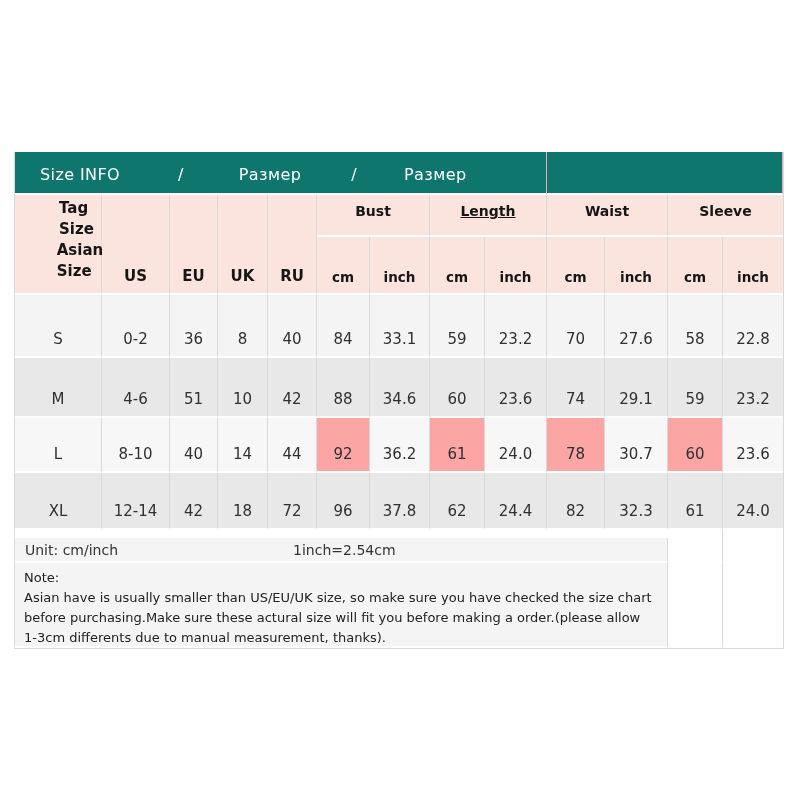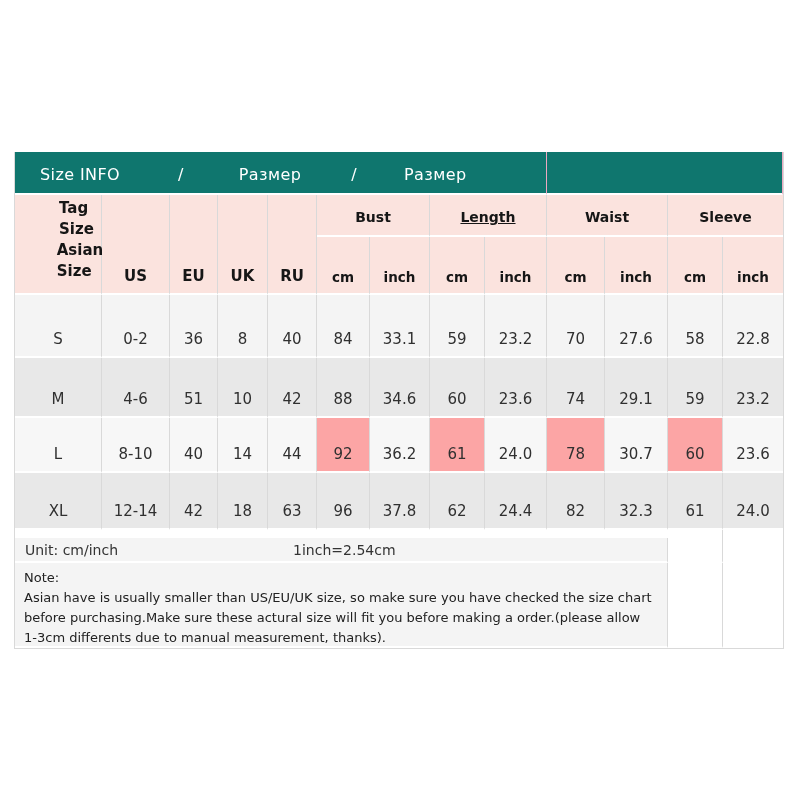--- a/index.html
+++ b/index.html
@@ -15,21 +15,21 @@
     box-sizing:border-box;display:flex;align-items:flex-end;justify-content:center;
     border-right:1px solid #D9D9D9;border-bottom:2px solid #ffffff;
     padding-bottom:8px;font-size:15px;color:#303030;overflow:visible;
   }
   .last{border-right:none;}
   .pink{background:#0f766e;color:#ffffff;font-size:16px;letter-spacing:.4px;
         justify-content:flex-start;padding-bottom:9px;border-right:1px solid #ECA8C2;}
   .pink span{display:inline-block;}
   .hdr{background:#FBE3DE;font-weight:bold;color:#161616;}
   .corner{flex-direction:column;align-items:center;line-height:21px;font-size:15px;}
-  .group{font-size:14px;padding-bottom:10px;}
+  .group{font-size:14px;padding-bottom:16px;}
   .sub{font-size:13.5px;}
   .r0{background:#F4F4F4;}
   .r1{background:#E8E8E8;}
   .r2{background:#F7F7F7;}
   .r2t{background:#fca5a5;}
   .r3{background:#E8E8E8;}
   .foot{background:#F4F4F4;justify-content:flex-start;align-items:center;
         padding:0;font-size:14px;color:#333333;}
   .foot .u1{margin-left:10px;}
   .foot .u2{margin-left:175px;}
@@ -114,21 +114,21 @@
   <div class="c r2" style="grid-column:9;grid-row:6;">24.0</div>
   <div class="c r2t" style="grid-column:10;grid-row:6;">78</div>
   <div class="c r2" style="grid-column:11;grid-row:6;">30.7</div>
   <div class="c r2t" style="grid-column:12;grid-row:6;">60</div>
   <div class="c r2 last" style="grid-column:13;grid-row:6;">23.6</div>
 
   <div class="c r3" style="grid-column:1;grid-row:7;">XL</div>
   <div class="c r3" style="grid-column:2;grid-row:7;">12-14</div>
   <div class="c r3" style="grid-column:3;grid-row:7;">42</div>
   <div class="c r3" style="grid-column:4;grid-row:7;">18</div>
-  <div class="c r3" style="grid-column:5;grid-row:7;">63</div>
+  <div class="c r3" style="grid-column:5;grid-row:7;">72</div>
   <div class="c r3" style="grid-column:6;grid-row:7;">96</div>
   <div class="c r3" style="grid-column:7;grid-row:7;">37.8</div>
   <div class="c r3" style="grid-column:8;grid-row:7;">62</div>
   <div class="c r3" style="grid-column:9;grid-row:7;">24.4</div>
   <div class="c r3" style="grid-column:10;grid-row:7;">82</div>
   <div class="c r3" style="grid-column:11;grid-row:7;">32.3</div>
   <div class="c r3" style="grid-column:12;grid-row:7;">61</div>
   <div class="c r3 last" style="grid-column:13;grid-row:7;">24.0</div>
 
   <div class="c foot" style="grid-column:1/12;grid-row:8;margin-top:8px;">

